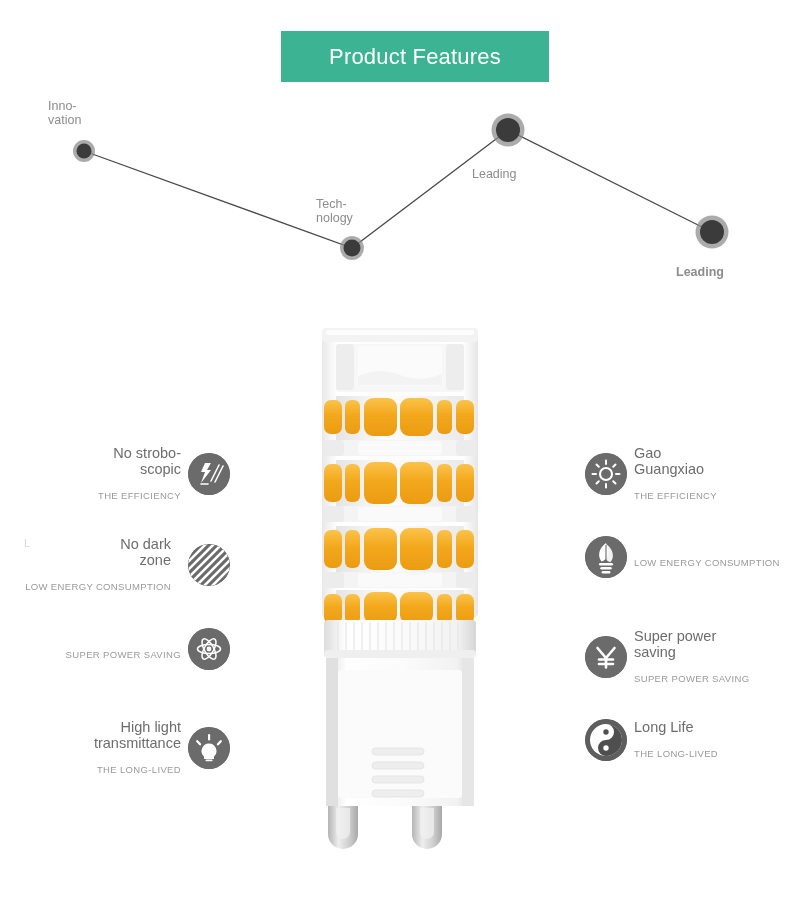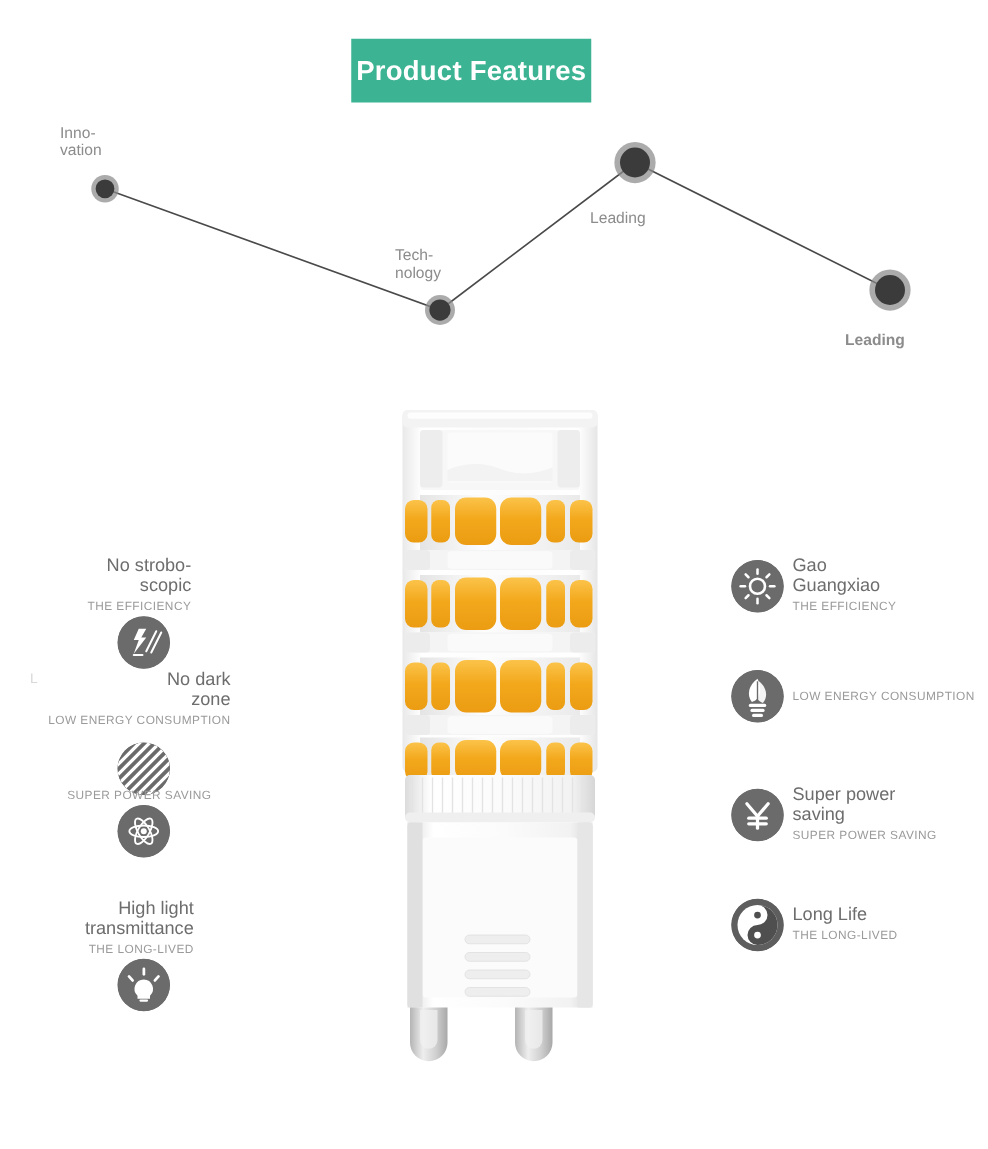--- a/index.html
+++ b/index.html
@@ -11,27 +11,26 @@
     font-family: "Liberation Sans", sans-serif;
     position: relative;
     overflow: hidden;
   }
 
   
   #header-banner {
     position: absolute;
     left: 281px;
     top: 31px;
-    width: 192px;
+    width: 268px;
     height: 51px;
     background: #3cb392;
     display: flex;
     align-items: center;
     justify-content: center;
-    font-weight: bold;
   }
   #header-title {
     color: #ffffff;
     font-size: 22px;
     letter-spacing: 0.2px;
     white-space: nowrap;
   }
 
   
   #node-chart {
@@ -63,38 +62,38 @@
   .feature-col { position: absolute; width: 230px; }
   #features-left  { left: 0px;   top: 445px; }
   #features-right { left: 585px; top: 445px; }
 
   .feature-item {
     position: absolute;
     display: flex;
     align-items: center;
     width: 230px;
   }
-  .feature-item.left  { flex-direction: column; justify-content: flex-end; }
+  .feature-item.left  { flex-direction: row; justify-content: flex-end; }
   .feature-item.right { flex-direction: row; justify-content: flex-start; }
 
   .feature-text { line-height: 15px; }
   .feature-item.left  .feature-text { text-align: right;  margin-right: 7px; }
   .feature-item.right .feature-text { text-align: left;   margin-left: 7px; }
 
   .feature-title {
     font-size: 14.5px;
     color: #6d6d6d;
     white-space: pre-line;
     line-height: 16px;
   }
   .feature-sub {
     font-size: 9.5px;
     color: #9a9a9a;
     letter-spacing: 0.35px;
-    margin-top: 1px;
+    margin-top: 11px;
     white-space: nowrap;
   }
 
   .feature-icon {
     width: 42px;
     height: 42px;
     border-radius: 50%;
     background: #6b6b6b;
     flex: 0 0 42px;
     display: flex;

